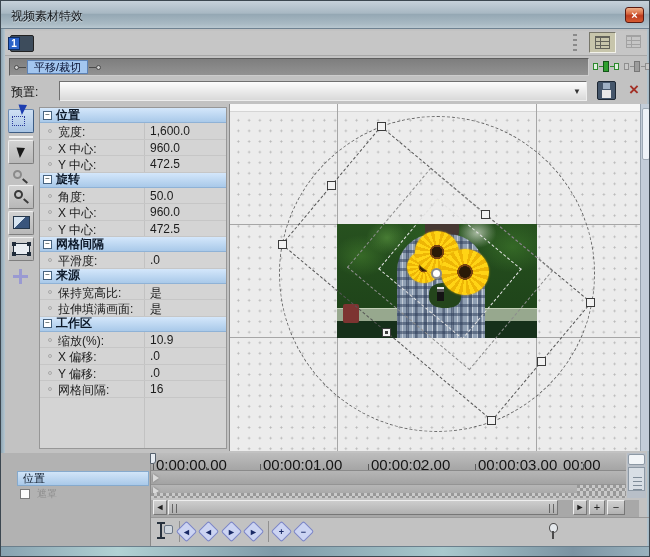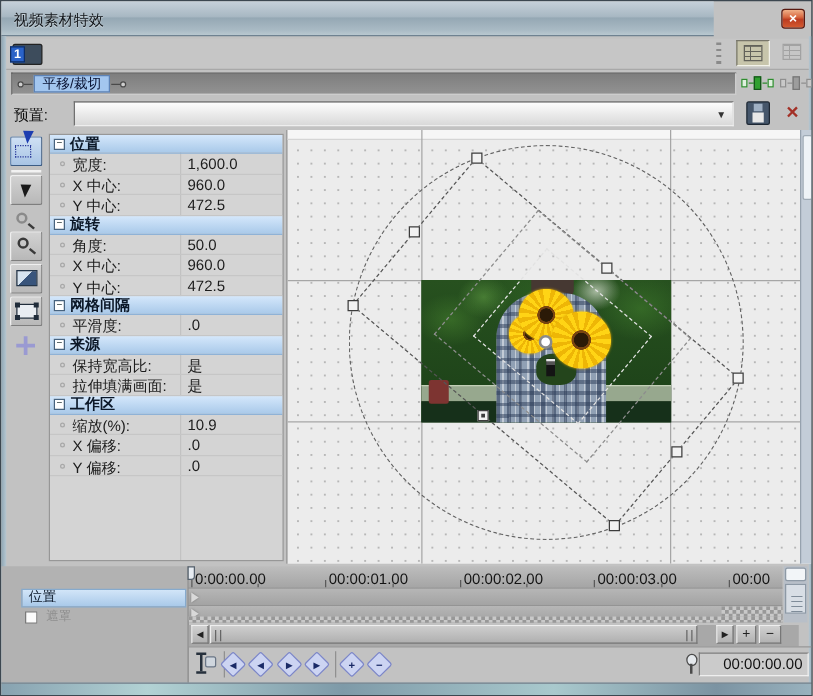--- a/index.html
+++ b/index.html
@@ -2,21 +2,21 @@
 <html><head>
 <meta charset="utf-8">
 <style>
   html,body{margin:0;padding:0;background:#555;}
   #stage{position:relative;width:650px;height:557px;font-family:"Liberation Sans",sans-serif;
          background:#c2c2c2;overflow:hidden;border:1px solid #3c4750;box-sizing:border-box;}
   #stage *{box-sizing:border-box;}
   .abs{position:absolute;}
 
   
-  .titlebar{left:0;top:0;width:570px;height:28px;
+  .titlebar{left:0;top:0;width:650px;height:28px;
     background:linear-gradient(180deg,#c6d1da 0%,#a8b8c3 45%,#95a8b4 50%,#a9bac4 85%,#b9c8d0 100%);
     border-bottom:1px solid #6f8291;}
   .title-text{left:10px;top:7px;font-size:12px;color:#101418;text-shadow:0 1px 1px rgba(255,255,255,.6);}
   .close-btn{left:624px;top:6px;width:19px;height:16px;border-radius:3px;border:1px solid #5a1a10;
     background:linear-gradient(180deg,#f0b088 0%,#d96a42 40%,#bc3c20 55%,#d55a30 100%);
     color:#fff;font-size:11px;font-weight:bold;text-align:center;line-height:14px;cursor:default;}
   .side-border-l{left:0;top:28px;width:4px;height:517px;background:linear-gradient(90deg,#8fa6b4,#b6c7d1);}
   .side-border-r{left:646px;top:28px;width:4px;height:517px;background:linear-gradient(90deg,#b6c7d1,#8fa6b4);}
   .bottom-strip{left:0;top:545px;width:650px;height:12px;border-top:1px solid #6b7f8c;
     background:linear-gradient(90deg,#87a2b0,#b2d2d4 18%,#7e9aa8 42%,#a9c9cd 68%,#7b93a2 88%,#9ab3bf);}
@@ -149,21 +149,21 @@
   .wrap-mark{position:absolute;left:50%;top:55%;width:7px;height:14px;background:#141414;
     box-shadow:inset 0 2px 0 #e8e8e8, inset 0 5px 0 #555;}
 
   
   .tl-left{left:0;top:452px;width:150px;height:93px;background:#b2b2b2;border-right:1px solid #8a8a8a;}
   .trk-sel{left:16px;top:470px;width:132px;height:15px;background:linear-gradient(180deg,#d2e5f8,#a9c9e9);
     border:1px solid #86aacd;font-size:11px;color:#0c1828;line-height:13px;padding-left:5px;}
   .trk-dis{left:16px;top:486px;width:132px;height:15px;font-size:10px;color:#8e8e8e;line-height:14px;padding-left:20px;}
   .chk{position:absolute;left:3px;top:2px;width:10px;height:10px;background:#fbfbfb;border:1px solid #7a7a7a;}
   .ruler{left:150px;top:452px;width:475px;height:18px;background:linear-gradient(180deg,#bdbdbd,#a5a5a5);
-    border-bottom:1px solid #8a8a8a;overflow:hidden;font-size:12px;color:#141414;}
+    border-bottom:1px solid #8a8a8a;overflow:hidden;font-size:15px;color:#141414;}
   .rl{position:absolute;top:3px;white-space:nowrap;}
   .tick{position:absolute;bottom:0;width:1px;background:#5a5a5a;}
   .playhead{left:149px;top:452px;width:6px;height:11px;background:#e7ecf2;border:1px solid #55606c;
     border-radius:0 0 3px 0;z-index:3;}
   .trackrow{left:150px;width:475px;background:linear-gradient(180deg,#b6b6b6,#a3a3a3);border-bottom:1px solid #949494;}
   .row-tri{position:absolute;left:2px;top:3px;width:0;height:0;border-left:6px solid #d9d9d9;
     border-top:4px solid transparent;border-bottom:4px solid transparent;filter:drop-shadow(0 0 1px #777);}
   .hatch{background:repeating-conic-gradient(#c9c9c9 0 25%,#989898 0 50%) 0 0/6px 6px;}
   .tl-vscroll{left:626px;top:452px;width:19px;height:45px;background:#b8bfc8;}
   .tl-vs-btn{left:627px;top:453px;width:17px;height:11px;background:#f2f5f8;border:1px solid #8d99a5;border-radius:2px;}
@@ -357,20 +357,25 @@
     <div class="pr">
         <span class="bullet"></span>
         <span class="lbl">X 偏移:</span>
         <span class="val">.0</span>
       </div>
     <div class="pr">
         <span class="bullet"></span>
         <span class="lbl">Y 偏移:</span>
         <span class="val">.0</span>
       </div>
+    <div class="pr">
+        <span class="bullet"></span>
+        <span class="lbl">网格间隔:</span>
+        <span class="val">16</span>
+      </div>
   </div>
 
   <div class="abs canvas">
     <div class="cv-top"></div>
     <div class="cv-grid"></div>
     <div class="fline" style="left:107px;top:0;width:1px;height:347px;"></div>
     <div class="fline" style="left:306px;top:0;width:1px;height:347px;"></div>
     <div class="fline" style="left:0;top:120px;width:410px;height:1px;"></div>
     <div class="fline" style="left:0;top:233px;width:410px;height:1px;"></div>
 
@@ -415,21 +420,21 @@
   <div class="abs trk-dis">
     <span class="chk"></span>
     <span>遮罩</span>
   </div>
 
   <div class="abs ruler">
     <span class="rl" style="left:5px;">0:00:00.00</span>
     <span class="rl" style="left:112px;">00:00:01.00</span>
     <span class="rl" style="left:220px;">00:00:02.00</span>
     <span class="rl" style="left:327px;">00:00:03.00</span>
-    <span class="rl" style="left:435px;">00:00</span>
+    <span class="rl" style="left:412px;">00:00</span>
     <div class="tick" style="left:2px;height:6px;"></div>
       <div class="tick" style="left:109px;height:6px;"></div>
     <div class="tick" style="left:217px;height:6px;"></div>
       <div class="tick" style="left:324px;height:6px;"></div>
     <div class="tick" style="left:432px;height:6px;"></div>
     <div class="tick" style="left:55px;height:3px;"></div>
       <div class="tick" style="left:163px;height:3px;"></div>
     <div class="tick" style="left:270px;height:3px;"></div>
       <div class="tick" style="left:378px;height:3px;"></div>
   </div>
@@ -471,16 +476,15 @@
   <div class="abs dglyph" style="left:223px;">►</div>
   <div class="abs diamond" style="left:245px;"></div>
   <div class="abs dglyph" style="left:245px;">►</div>
   <div class="abs vline" style="left:267px;top:520px;height:21px;"></div>
   <div class="abs diamond" style="left:273px;"></div>
   <div class="abs dglyph" style="left:273px;">+</div>
   <div class="abs diamond" style="left:295px;"></div>
   <div class="abs dglyph" style="left:295px;">−</div>
 
   <div class="abs pin"></div>
-  <div class="abs timebox">00:00:00.00</div>
 
   <div class="abs bottom-strip"></div>
 </div>
 
 </body></html>

